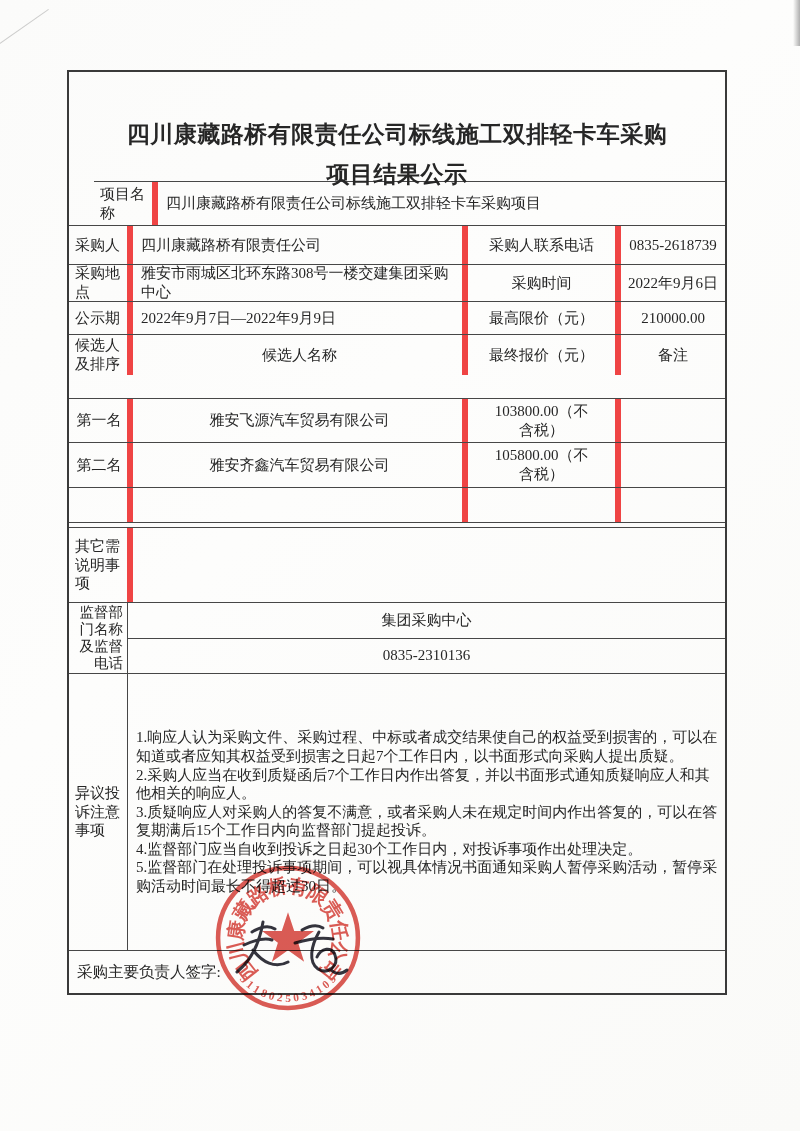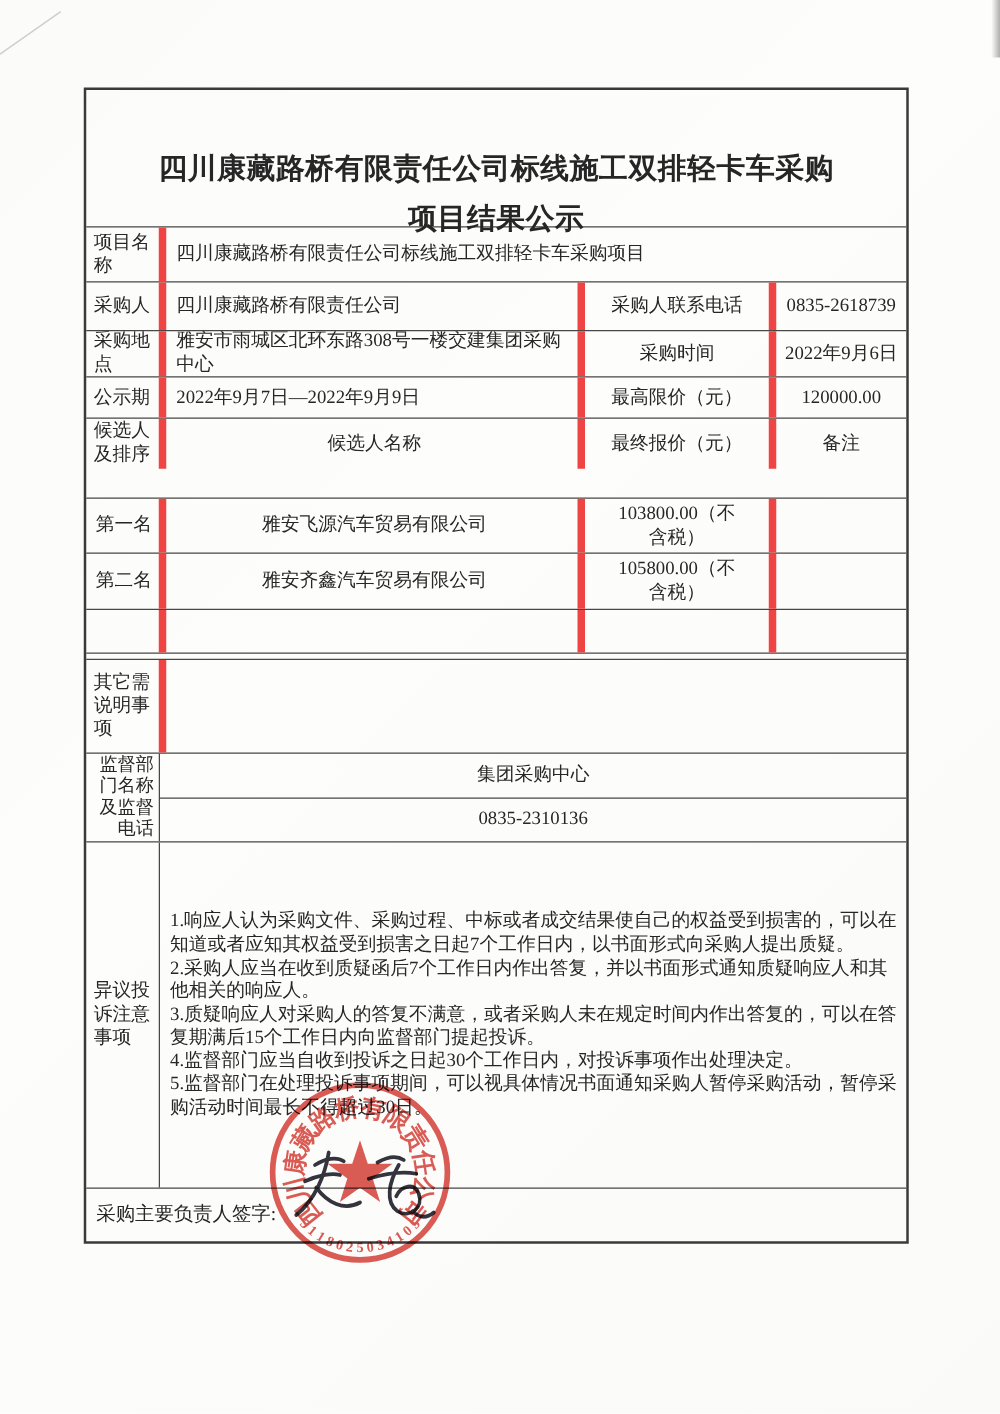--- a/index.html
+++ b/index.html
@@ -23,21 +23,21 @@
   .cell{border-left:6px solid #ef4444;box-sizing:border-box;display:flex;align-items:center;
         padding:2px 4px 2px 8px;overflow:hidden;}
   .cell:first-child{border-left:none;}
   .c-label{width:58px;padding:2px 4px 2px 6px;}
   .c-main{width:335px;}
   .c-third{width:153px;justify-content:center;text-align:center;padding:2px 20px;}
   .c-last{flex:1;justify-content:center;padding:2px 4px;}
   .center{justify-content:center;text-align:center;}
   .h-title{height:109px;display:block;text-align:center;padding-top:43px;box-sizing:border-box;}
   .h-title .t1,.h-title .t2{font-size:23px;font-weight:bold;line-height:40px;letter-spacing:.5px;}
-  .r1{height:44px;} .r2{height:39px;} .r3{height:37px;} .r4{height:33px;}
+  .r1{height:44px;margin-left:25px;} .r2{height:39px;} .r3{height:37px;} .r4{height:33px;}
   .r5{height:41px;} .r6{height:44px;margin-top:23px;} .r7{height:45px;} .r8{height:35px;}
   .row-divider{height:6px;border-top:1px solid #474747;border-bottom:1px solid #474747;box-sizing:border-box;}
   .r9{height:74px;border-top:none;} .r10{height:71px;} .r11{height:277px;} .r12{height:43px;}
   .sub-col{flex:1;display:flex;flex-direction:column;border-left:1px solid #474747;box-sizing:border-box;}
   .sub-row{flex:1;display:flex;align-items:center;justify-content:center;text-align:center;box-sizing:border-box;}
   .sub-row + .sub-row{border-top:1px solid #474747;}
   .sup-label{line-height:17px;font-size:14.5px;justify-content:center;text-align:right;}
   .objection-text{flex:1;display:flex;flex-direction:column;justify-content:center;
      border-left:1px solid #474747;box-sizing:border-box;padding:4px 6px 4px 8px;}
   .objection-text p{margin:0;line-height:18.6px;font-size:15px;}
@@ -79,21 +79,21 @@
       <div class="cell c-label">采购地点</div>
       <div class="cell c-main">雅安市雨城区北环东路308号一楼交建集团采购中心</div>
       <div class="cell c-third">采购时间</div>
       <div class="cell c-last">2022年9月6日</div>
     </div>
 
     <div class="row r4">
       <div class="cell c-label">公示期</div>
       <div class="cell c-main">2022年9月7日—2022年9月9日</div>
       <div class="cell c-third">最高限价（元）</div>
-      <div class="cell c-last">120000.00</div>
+      <div class="cell c-last">210000.00</div>
     </div>
 
     <div class="row r5">
       <div class="cell c-label">候选人及排序</div>
       <div class="cell c-main center">候选人名称</div>
       <div class="cell c-third">最终报价（元）</div>
       <div class="cell c-last">备注</div>
     </div>
 
     <div class="row r6">

